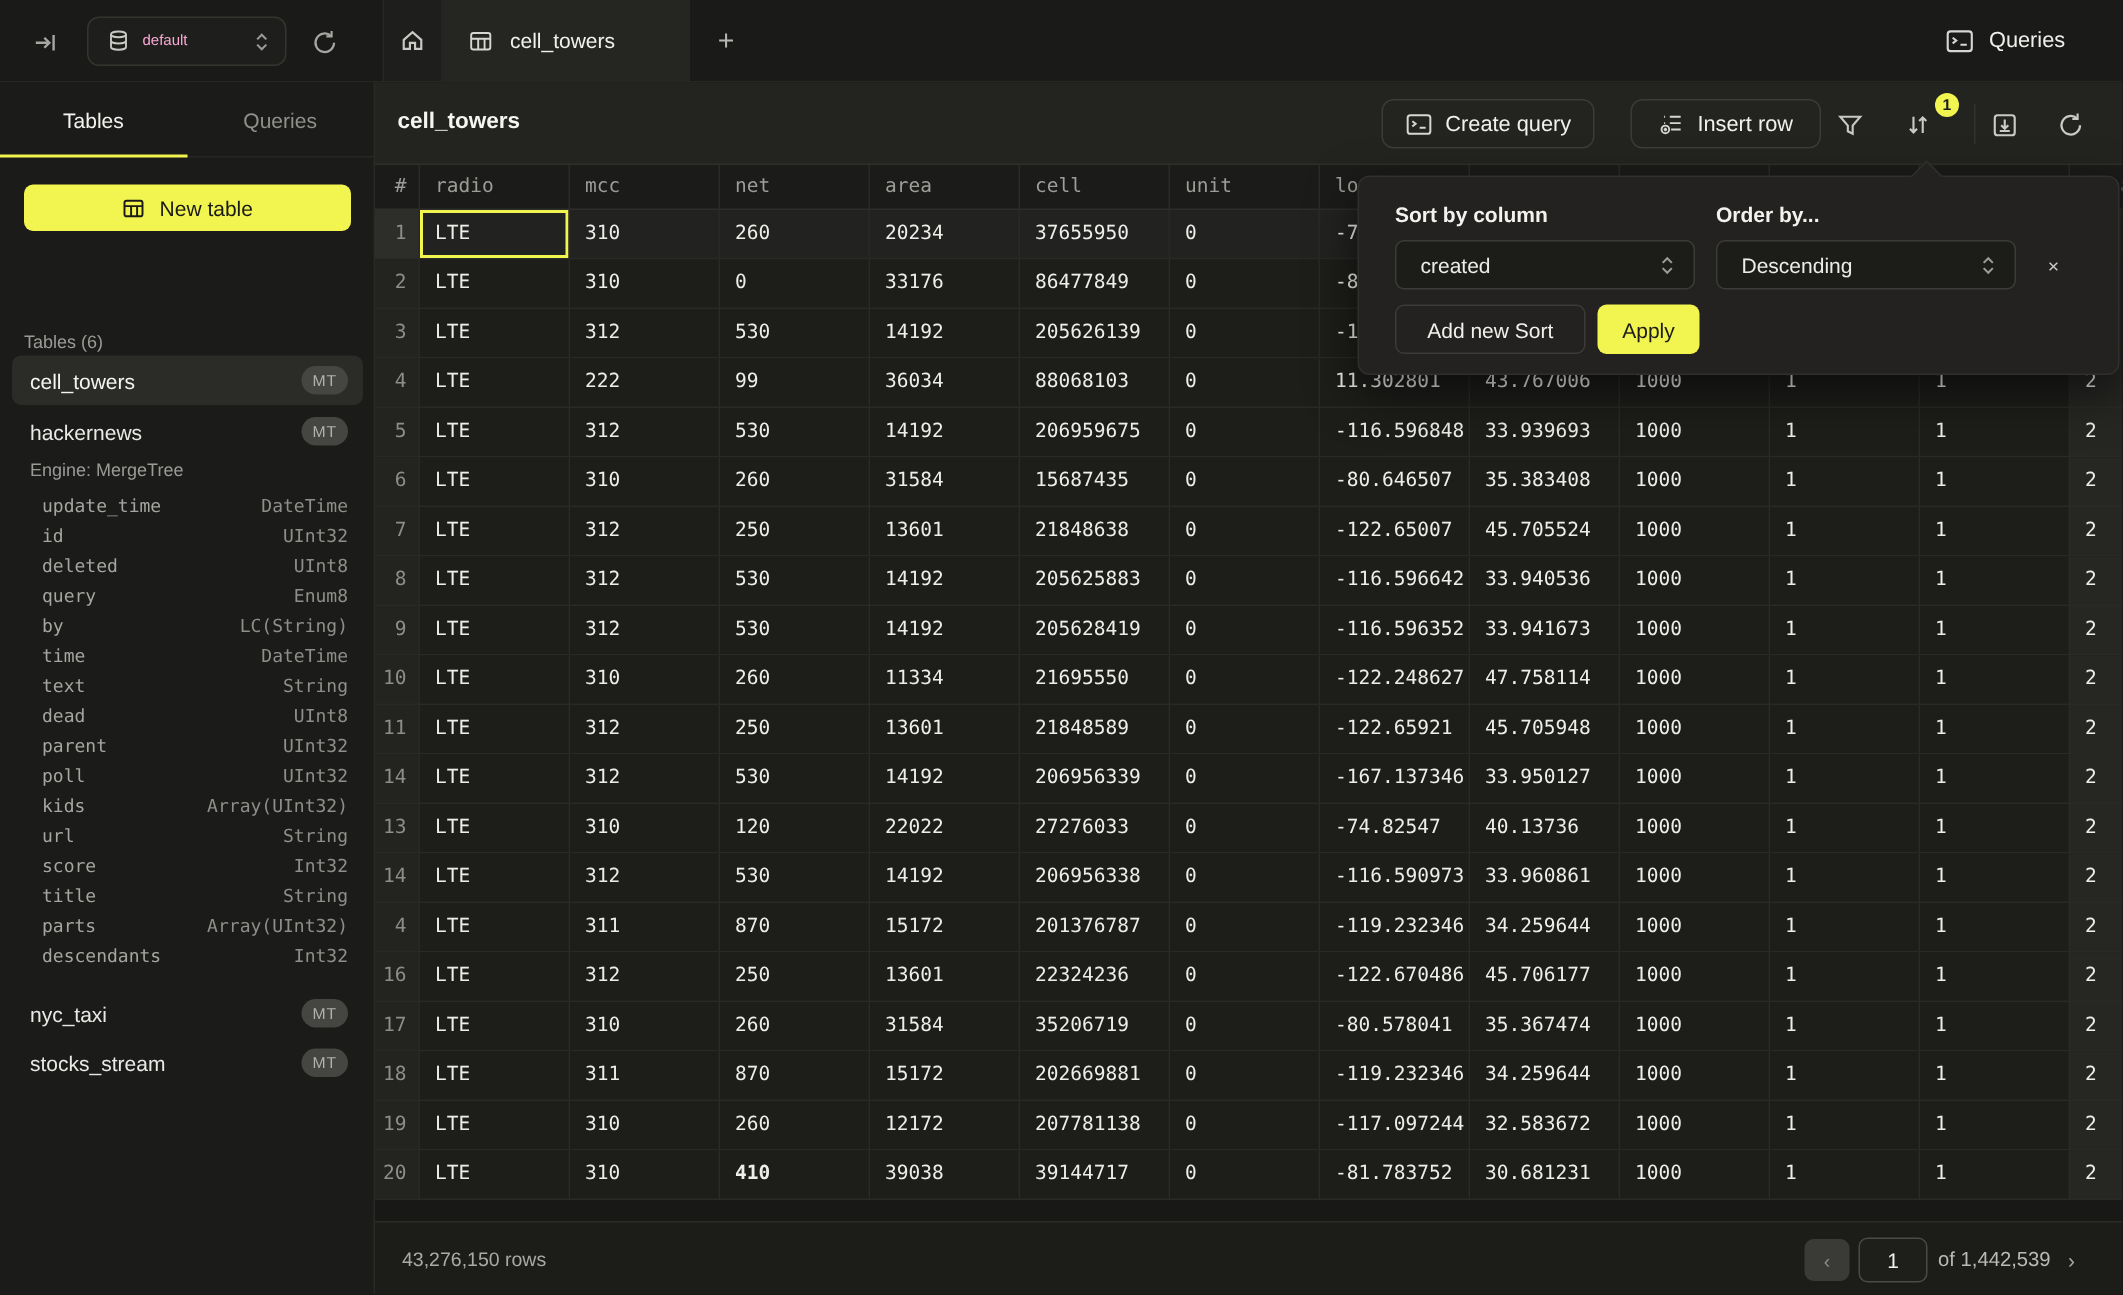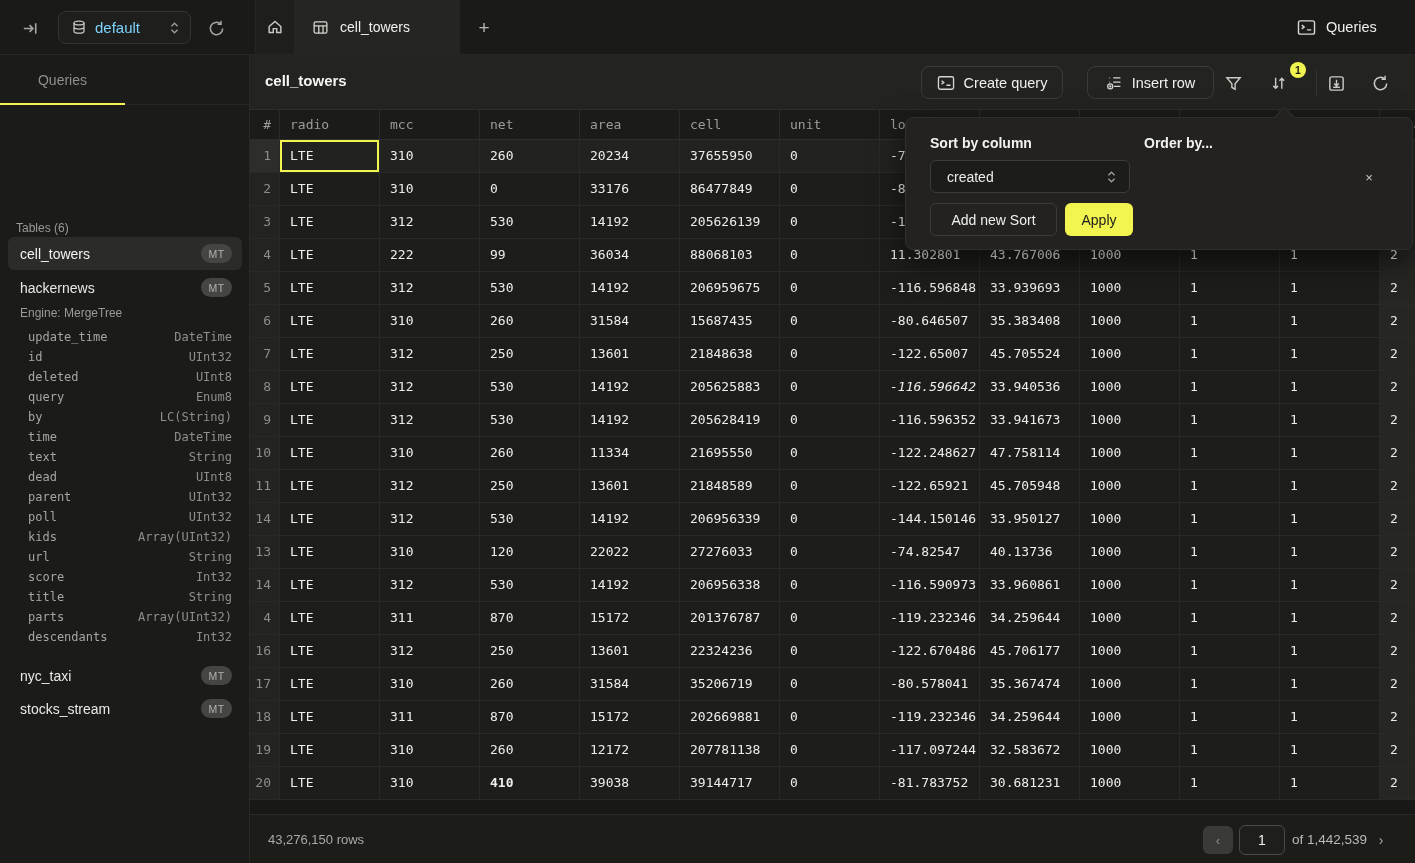--- a/index.html
+++ b/index.html
@@ -5,21 +5,21 @@
   *{margin:0;padding:0;box-sizing:border-box}
   html,body{width:1415px;height:863px;overflow:hidden}
   body{position:relative;background:#181816;font-family:"Liberation Sans",sans-serif;color:#ecece9;font-size:14px}
   .abs{position:absolute}
   svg{display:block}
 
   
   #topbar{position:absolute;left:0;top:0;width:1415px;height:55px;background:#1a1a18;border-bottom:1px solid #262624}
   .icon-btn{display:flex;align-items:center;justify-content:center;color:#a6a6a2;cursor:pointer}
   #db-select{position:absolute;left:58px;top:11px;width:133px;height:33px;border:1px solid #35352f;background:#1e1e1c;border-radius:8px;display:flex;align-items:center;gap:9px;padding:0 10px 0 13px;cursor:pointer}
-  #db-select .lbl{color:#7dd3fc;font-size:15px;flex:1}
+  #db-select .lbl{color:#f9a8d4;font-size:10px;flex:1}
   #home-btn{position:absolute;left:255px;top:0;width:40px;height:54px;background:#1e1e1c;border-right:1px solid #262624;border-left:1px solid #262624}
   #active-tab{position:absolute;left:295px;top:0;width:165px;height:54px;background:#252522;border-right:1px solid #262624;display:flex;align-items:center;gap:11px;padding-left:17px;cursor:pointer}
   #active-tab .lbl{color:#f1f1ee;font-size:14px}
   #add-tab{position:absolute;left:471px;top:15px;width:26px;height:26px;font-size:19px;color:#b5b5b1}
   #queries-btn{position:absolute;left:1297px;top:13px;height:28px;display:flex;align-items:center;gap:10px;color:#eeeeeb;font-size:14.5px;cursor:pointer}
 
   
   #sidebar{position:absolute;left:0;top:55px;width:250px;height:808px;background:#1b1b19;border-right:1px solid #292926}
   #side-tabs{position:relative;height:50px;border-bottom:1px solid #262624;display:flex}
   .side-tab{width:125px;display:flex;align-items:center;justify-content:center;font-size:14px;cursor:pointer}
@@ -127,22 +127,30 @@
     <svg width="19" height="17" viewBox="0 0 20 18" fill="none" stroke="#d6d6d2" stroke-width="1.5">
         <rect x="1.5" y="2" width="17" height="14" rx="2"></rect>
         <path d="M5 6.5 7.5 8.5 5 10.5M10.5 11.5h4.5"></path>
       </svg>
     <span>Queries</span>
   </div>
 </div>
 
 <div id="sidebar">
   <div id="side-tabs">
+    <div class="side-tab active">Tables</div>
     <div class="side-tab inactive">Queries</div>
     <div id="tab-underline"></div>
+  </div>
+  <div id="new-table-btn">
+    <svg width="16" height="16" viewBox="0 0 20 20" fill="none" stroke="#1a1a16" stroke-width="1.6">
+        <rect x="2.5" y="3.5" width="15" height="13" rx="1.8"></rect>
+        <path d="M2.5 8h15M8 8v8.5M13 8v8.5"></path>
+      </svg>
+    <span>New table</span>
   </div>
   <div id="tables-section-label">Tables (6)</div>
 
   <div class="tbl-item selected" style="top:182px">
     <span class="lbl">cell_towers</span>
     <span class="mt-badge">MT</span>
   </div>
   <div class="tbl-item" style="top:216px">
     <span class="lbl">hackernews</span>
     <span class="mt-badge">MT</span>
@@ -389,21 +397,21 @@
       <div class="tcell created-col" style="width: 100px;">2</div>
     </div>
     <div class="trow">
       <div class="tcell idx" style="width: 30px;">8</div>
       <div class="tcell" style="width: 100px;">LTE</div>
       <div class="tcell" style="width: 100px;">312</div>
       <div class="tcell" style="width: 100px;">530</div>
       <div class="tcell" style="width: 100px;">14192</div>
       <div class="tcell" style="width: 100px;">205625883</div>
       <div class="tcell" style="width: 100px;">0</div>
-      <div class="tcell" style="width: 100px; font-style: italic;">-116.596642</div>
+      <div class="tcell" style="width: 100px;">-116.596642</div>
       <div class="tcell" style="width: 100px;">33.940536</div>
       <div class="tcell" style="width: 100px;">1000</div>
       <div class="tcell" style="width: 100px;">1</div>
       <div class="tcell" style="width: 100px;">1</div>
       <div class="tcell created-col" style="width: 100px;">2</div>
     </div>
     <div class="trow">
       <div class="tcell idx" style="width: 30px;">9</div>
       <div class="tcell" style="width: 100px;">LTE</div>
       <div class="tcell" style="width: 100px;">312</div>
@@ -449,21 +457,21 @@
       <div class="tcell created-col" style="width: 100px;">2</div>
     </div>
     <div class="trow">
       <div class="tcell idx" style="width: 30px;">14</div>
       <div class="tcell" style="width: 100px;">LTE</div>
       <div class="tcell" style="width: 100px;">312</div>
       <div class="tcell" style="width: 100px;">530</div>
       <div class="tcell" style="width: 100px;">14192</div>
       <div class="tcell" style="width: 100px;">206956339</div>
       <div class="tcell" style="width: 100px;">0</div>
-      <div class="tcell" style="width: 100px;">-144.150146</div>
+      <div class="tcell" style="width: 100px;">-167.137346</div>
       <div class="tcell" style="width: 100px;">33.950127</div>
       <div class="tcell" style="width: 100px;">1000</div>
       <div class="tcell" style="width: 100px;">1</div>
       <div class="tcell" style="width: 100px;">1</div>
       <div class="tcell created-col" style="width: 100px;">2</div>
     </div>
     <div class="trow">
       <div class="tcell idx" style="width: 30px;">13</div>
       <div class="tcell" style="width: 100px;">LTE</div>
       <div class="tcell" style="width: 100px;">310</div>
@@ -596,16 +604,22 @@
 <div id="sort-popup">
   <div id="popup-caret"></div>
   <div class="popup-label" style="left:24px">Sort by column</div>
   <div class="popup-label" style="left:238px">Order by...</div>
   <div class="popup-select" style="left:24px">
     <span class="val">created</span>
     <svg width="11" height="14" viewBox="0 0 12 16" fill="none" stroke="#9b9b97" stroke-width="1.6">
         <path d="M2.5 6 6 2.5 9.5 6M2.5 10 6 13.5 9.5 10"></path>
       </svg>
   </div>
+  <div class="popup-select" style="left:238px">
+    <span class="val">Descending</span>
+    <svg width="11" height="14" viewBox="0 0 12 16" fill="none" stroke="#9b9b97" stroke-width="1.6">
+        <path d="M2.5 6 6 2.5 9.5 6M2.5 10 6 13.5 9.5 10"></path>
+      </svg>
+  </div>
   <div id="popup-close" class="icon-btn">×</div>
   <div id="add-sort-btn">Add new Sort</div>
   <div id="apply-btn">Apply</div>
 </div>
 
 </body></html>

